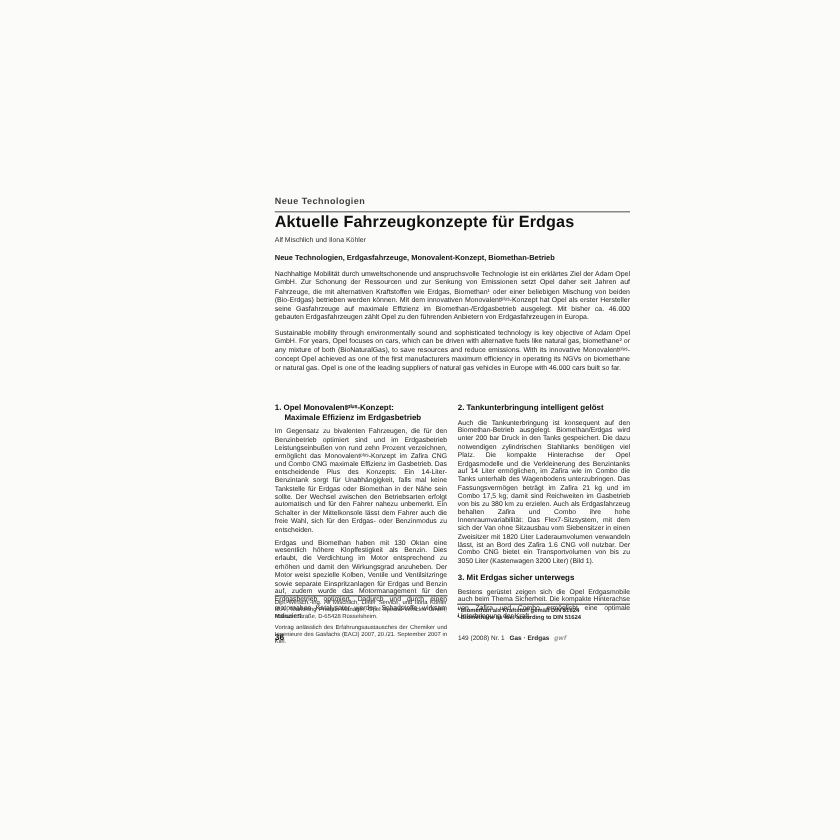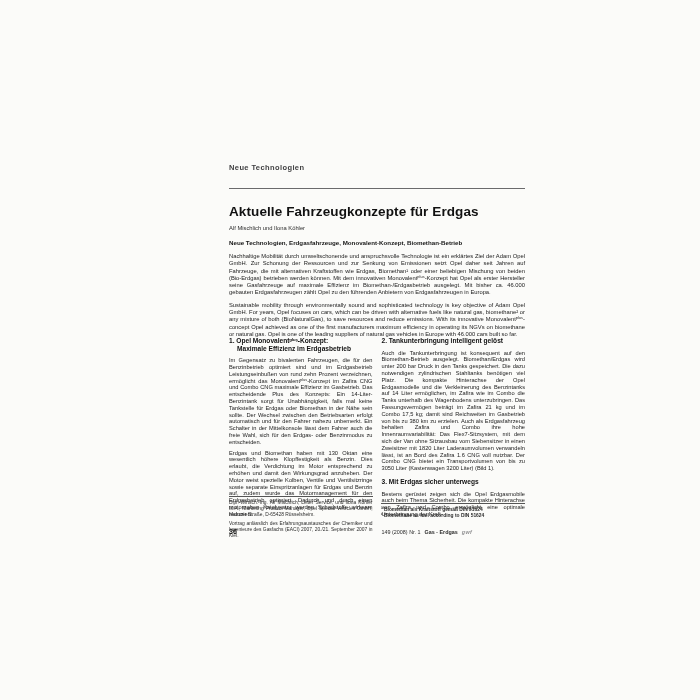--- a/index.html
+++ b/index.html
@@ -9,23 +9,23 @@
     font-family:"Liberation Sans", sans-serif;
     color:#1c1c1c;
     -webkit-font-smoothing:antialiased;
   }
   .page { position:relative; width:700px; height:700px; background:#fbfbf9; overflow:hidden; }
 
   
   .head-block { position:absolute; left:229px; top:163px; width:296px; }
   .category {
     font-size:7.5px; font-weight:bold; letter-spacing:.4px; color:#3f3f41;
-    padding-bottom:16px; border-bottom:1px solid #6a6a6c;
+    padding-bottom:4px; border-bottom:1px solid #6a6a6c;
   }
-  .title { margin-top:15px; font-size:13.5px; font-weight:bold; line-height:15px; color:#111; letter-spacing:.1px; }
+  .title { font-size:13.5px; font-weight:bold; line-height:15px; color:#111; letter-spacing:.1px; }
   .authors { margin-top:6px; font-size:5.8px; color:#2e2e2e; }
   .keywords { margin-top:8px; font-size:6.2px; font-weight:bold; color:#161616; }
   .abstract { margin-top:7px; font-size:5.8px; line-height:7.3px; text-align:justify; color:#222; }
   .abstract.en { margin-top:5px; }
 
   
   .columns { position:absolute; left:229px; top:337px; width:296px; display:flex; gap:9px; }
   .col { width:143.5px; }
   .sec-h { font-size:6.6px; font-weight:bold; line-height:7.6px; color:#111; }
   .sec-h .hang { padding-left:8px; display:block; }

